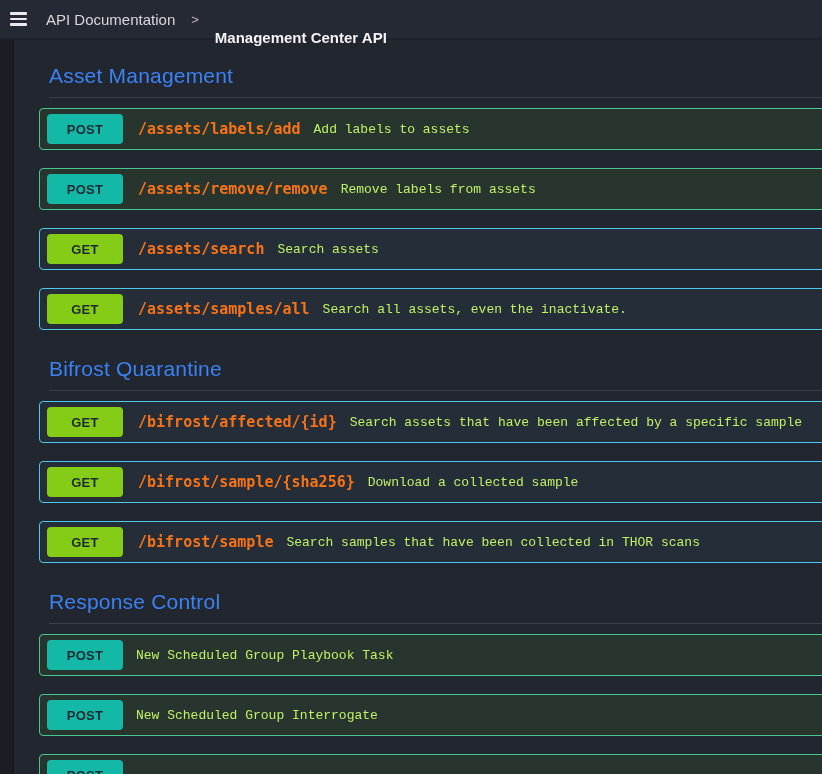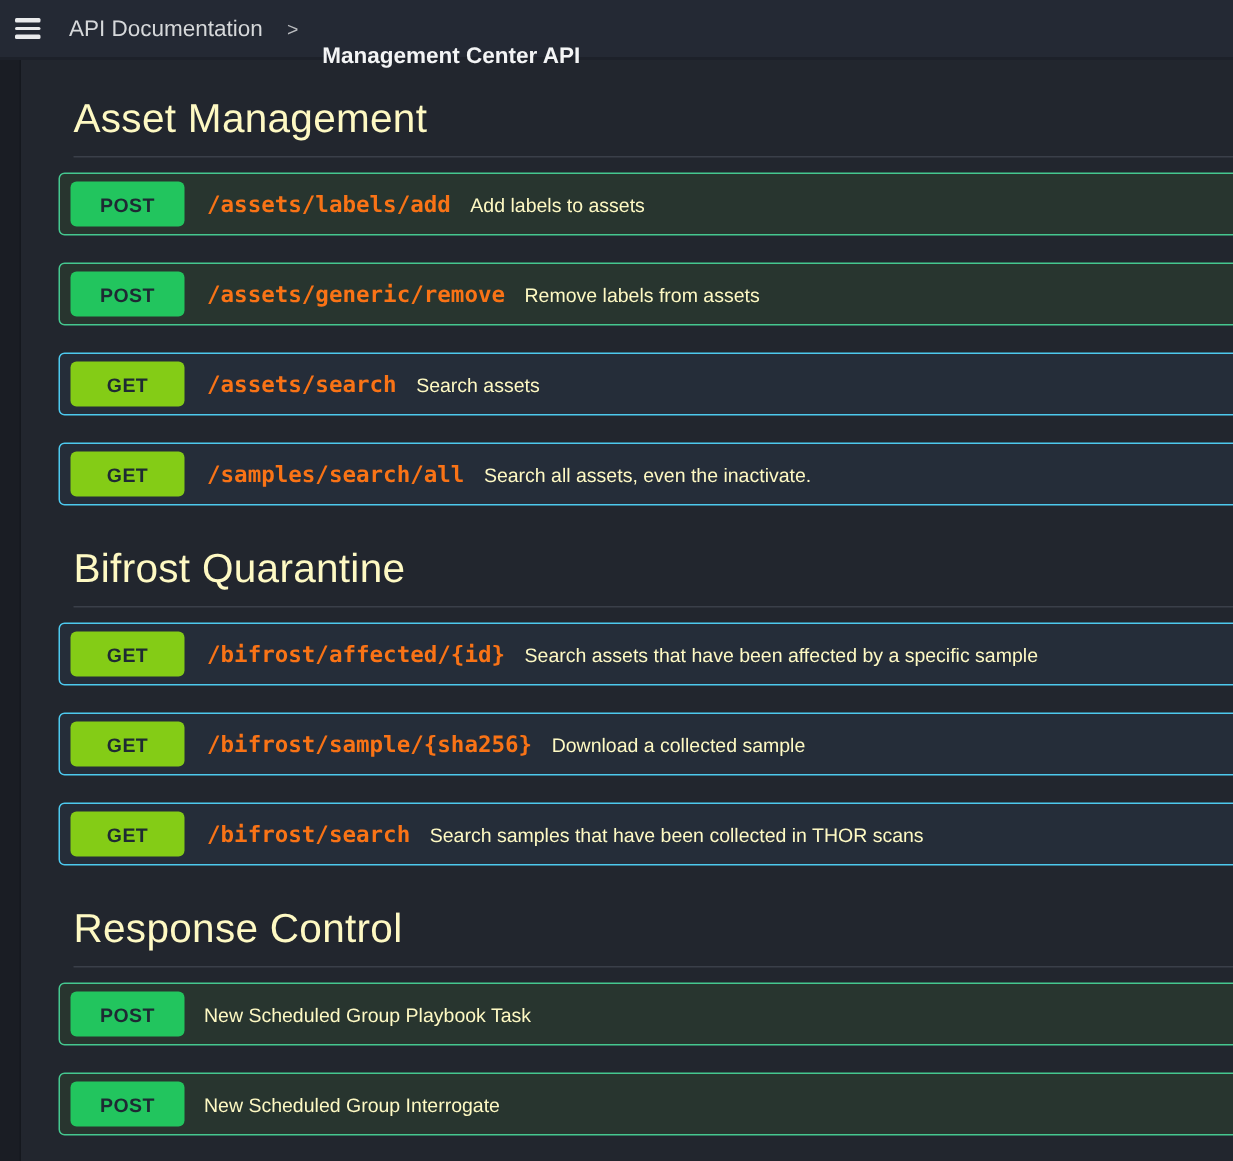--- a/index.html
+++ b/index.html
@@ -79,23 +79,23 @@
     right: 0;
     bottom: 0;
     overflow: hidden;
     padding-left: 25px;
     padding-top: 24px;
     box-sizing: border-box;
   }
   .section { margin: 0 0 27px 0; }
   .section + .section { margin-top: 27px; }
   .section-heading {
-    font-size: 27px;
+    font-size: 21px;
     font-weight: 400;
-    color: #fef9c3;
+    color: #3b82f6;
     margin: 0 0 9px 10px;
     letter-spacing: 0.2px;
   }
   .section-divider {
     height: 1px;
     background: #3a3f49;
     margin: 0 0 10px 10px;
   }
 
   .endpoint-row {
@@ -124,35 +124,36 @@
     margin-left: 7px;
     border-radius: 4px;
     display: flex;
     align-items: center;
     justify-content: center;
     font-size: 13px;
     font-weight: bold;
     color: #1e2a33;
     letter-spacing: 0.3px;
   }
-  .endpoint-row.post .method-badge { background: #22c55e; }
+  .endpoint-row.post .method-badge { background: #14b8a6; }
   .endpoint-row.get  .method-badge { background: #84cc16; }
   .endpoint-path {
     margin-left: 15px;
     font-family: "DejaVu Sans Mono", "Liberation Mono", monospace;
     font-size: 15px;
     font-weight: bold;
     color: #f97316;
     white-space: nowrap;
   }
   .endpoint-description {
     margin-left: 13px;
     font-size: 13px;
-    color: #fef9c3;
+    color: #bef264;
     white-space: nowrap;
+    font-family: Liberation Mono, monospace;
   }
 </style>
 </head>
 <body>
 
 <div class="topbar">
   <div class="menu-btn">
     <span></span>
       <span></span>
       <span></span>
@@ -172,33 +173,33 @@
     <div class="section-divider"></div>
     <div>
   <div class="endpoint-row post">
     <div class="method-badge">POST</div>
     <div class="endpoint-path">/assets/labels/add</div>
     <div class="endpoint-description">Add labels to assets</div>
   </div>
 
   <div class="endpoint-row post">
     <div class="method-badge">POST</div>
-    <div class="endpoint-path">/assets/generic/remove</div>
+    <div class="endpoint-path">/assets/remove/remove</div>
     <div class="endpoint-description">Remove labels from assets</div>
   </div>
 
   <div class="endpoint-row get">
     <div class="method-badge">GET</div>
     <div class="endpoint-path">/assets/search</div>
     <div class="endpoint-description">Search assets</div>
   </div>
 
   <div class="endpoint-row get">
     <div class="method-badge">GET</div>
-    <div class="endpoint-path">/samples/search/all</div>
+    <div class="endpoint-path">/assets/samples/all</div>
     <div class="endpoint-description">Search all assets, even the inactivate.</div>
   </div>
 </div>
   </div>
 
   <div class="section">
     <h2 class="section-heading">Bifrost Quarantine</h2>
     <div class="section-divider"></div>
     <div>
   <div class="endpoint-row get">
@@ -208,21 +209,21 @@
   </div>
 
   <div class="endpoint-row get">
     <div class="method-badge">GET</div>
     <div class="endpoint-path">/bifrost/sample/{sha256}</div>
     <div class="endpoint-description">Download a collected sample</div>
   </div>
 
   <div class="endpoint-row get">
     <div class="method-badge">GET</div>
-    <div class="endpoint-path">/bifrost/search</div>
+    <div class="endpoint-path">/bifrost/sample</div>
     <div class="endpoint-description">Search samples that have been collected in THOR scans</div>
   </div>
 </div>
   </div>
 
   <div class="section">
     <h2 class="section-heading">Response Control</h2>
     <div class="section-divider"></div>
     <div>
   <div class="endpoint-row post">

